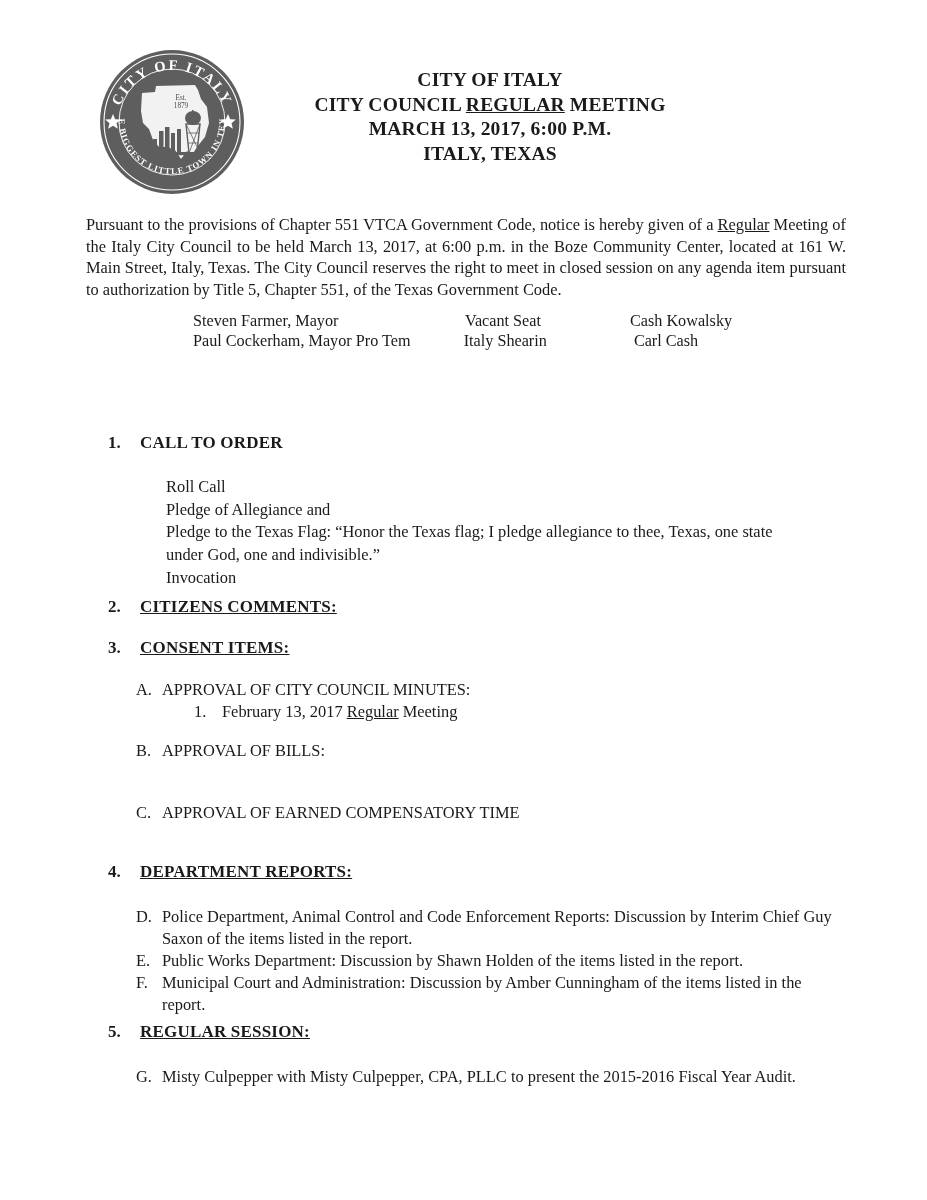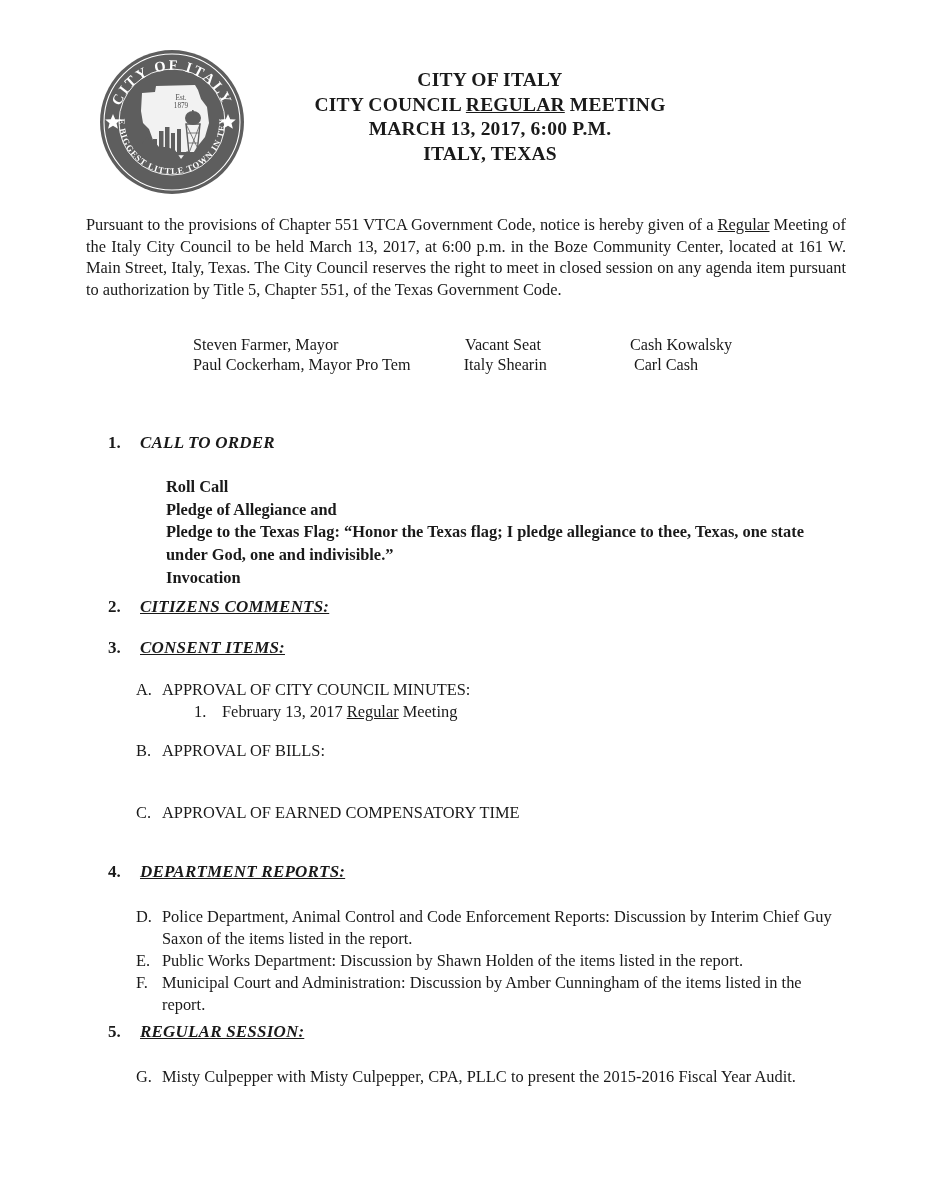--- a/index.html
+++ b/index.html
@@ -59,21 +59,20 @@
   }
 
   
   .officials {
     position: absolute;
     left: 193px;
     top: 312px;
     width: 620px;
     font-size: 16.2px;
     line-height: 19.5px;
-    margin-top: 24px;
   }
   .officials-row { display: flex; }
   .col-a { width: 272px; }
   .col-b { width: 165px; }
   .col-c { width: 180px; }
   .col-c.indent-a { padding-left: 0px; }
   .col-c.indent-b { padding-left: 6px; }
 
   
   .agenda { position: absolute; left: 0; top: 0; width: 927px; }
@@ -83,21 +82,21 @@
     left: 108px;
     width: 740px;
   }
   .sec-head {
     font-weight: bold;
     font-size: 17px;
     display: flex;
     align-items: baseline;
   }
   .sec-num { width: 32px; flex: none; }
-  .sec-title { letter-spacing: 0.2px; font-style: italic; }
+  .sec-title { letter-spacing: 0.2px; }
 
   .plain-list { position: absolute; left: 166px; width: 680px;
                 font-size: 16.4px; line-height: 22.7px; }
 
   .lettered {
     position: absolute;
     left: 136px;
     width: 712px;
     font-size: 16.4px;
     line-height: 22px;
@@ -201,21 +200,21 @@
 
   <div class="agenda">
 
     <div class="sec" style="top:433px;">
       <div class="sec-head">
         <span class="sec-num">1.</span>
         <span class="sec-title">CALL TO ORDER</span>
       </div>
     </div>
 
-    <div class="plain-list" style="top:476px; width:640px;font-weight:bold;">
+    <div class="plain-list" style="top:476px; width:640px;">
       <div>Roll Call</div>
       <div>Pledge of Allegiance and</div>
       <div>Pledge to the Texas Flag: “Honor the Texas flag; I pledge allegiance to thee, Texas, one state under God, one and indivisible.”</div>
       <div>Invocation</div>
     </div>
 
     <div class="sec" style="top:597px;">
       <div class="sec-head">
         <span class="sec-num">2.</span>
         <span class="sec-title u">CITIZENS COMMENTS:</span>

